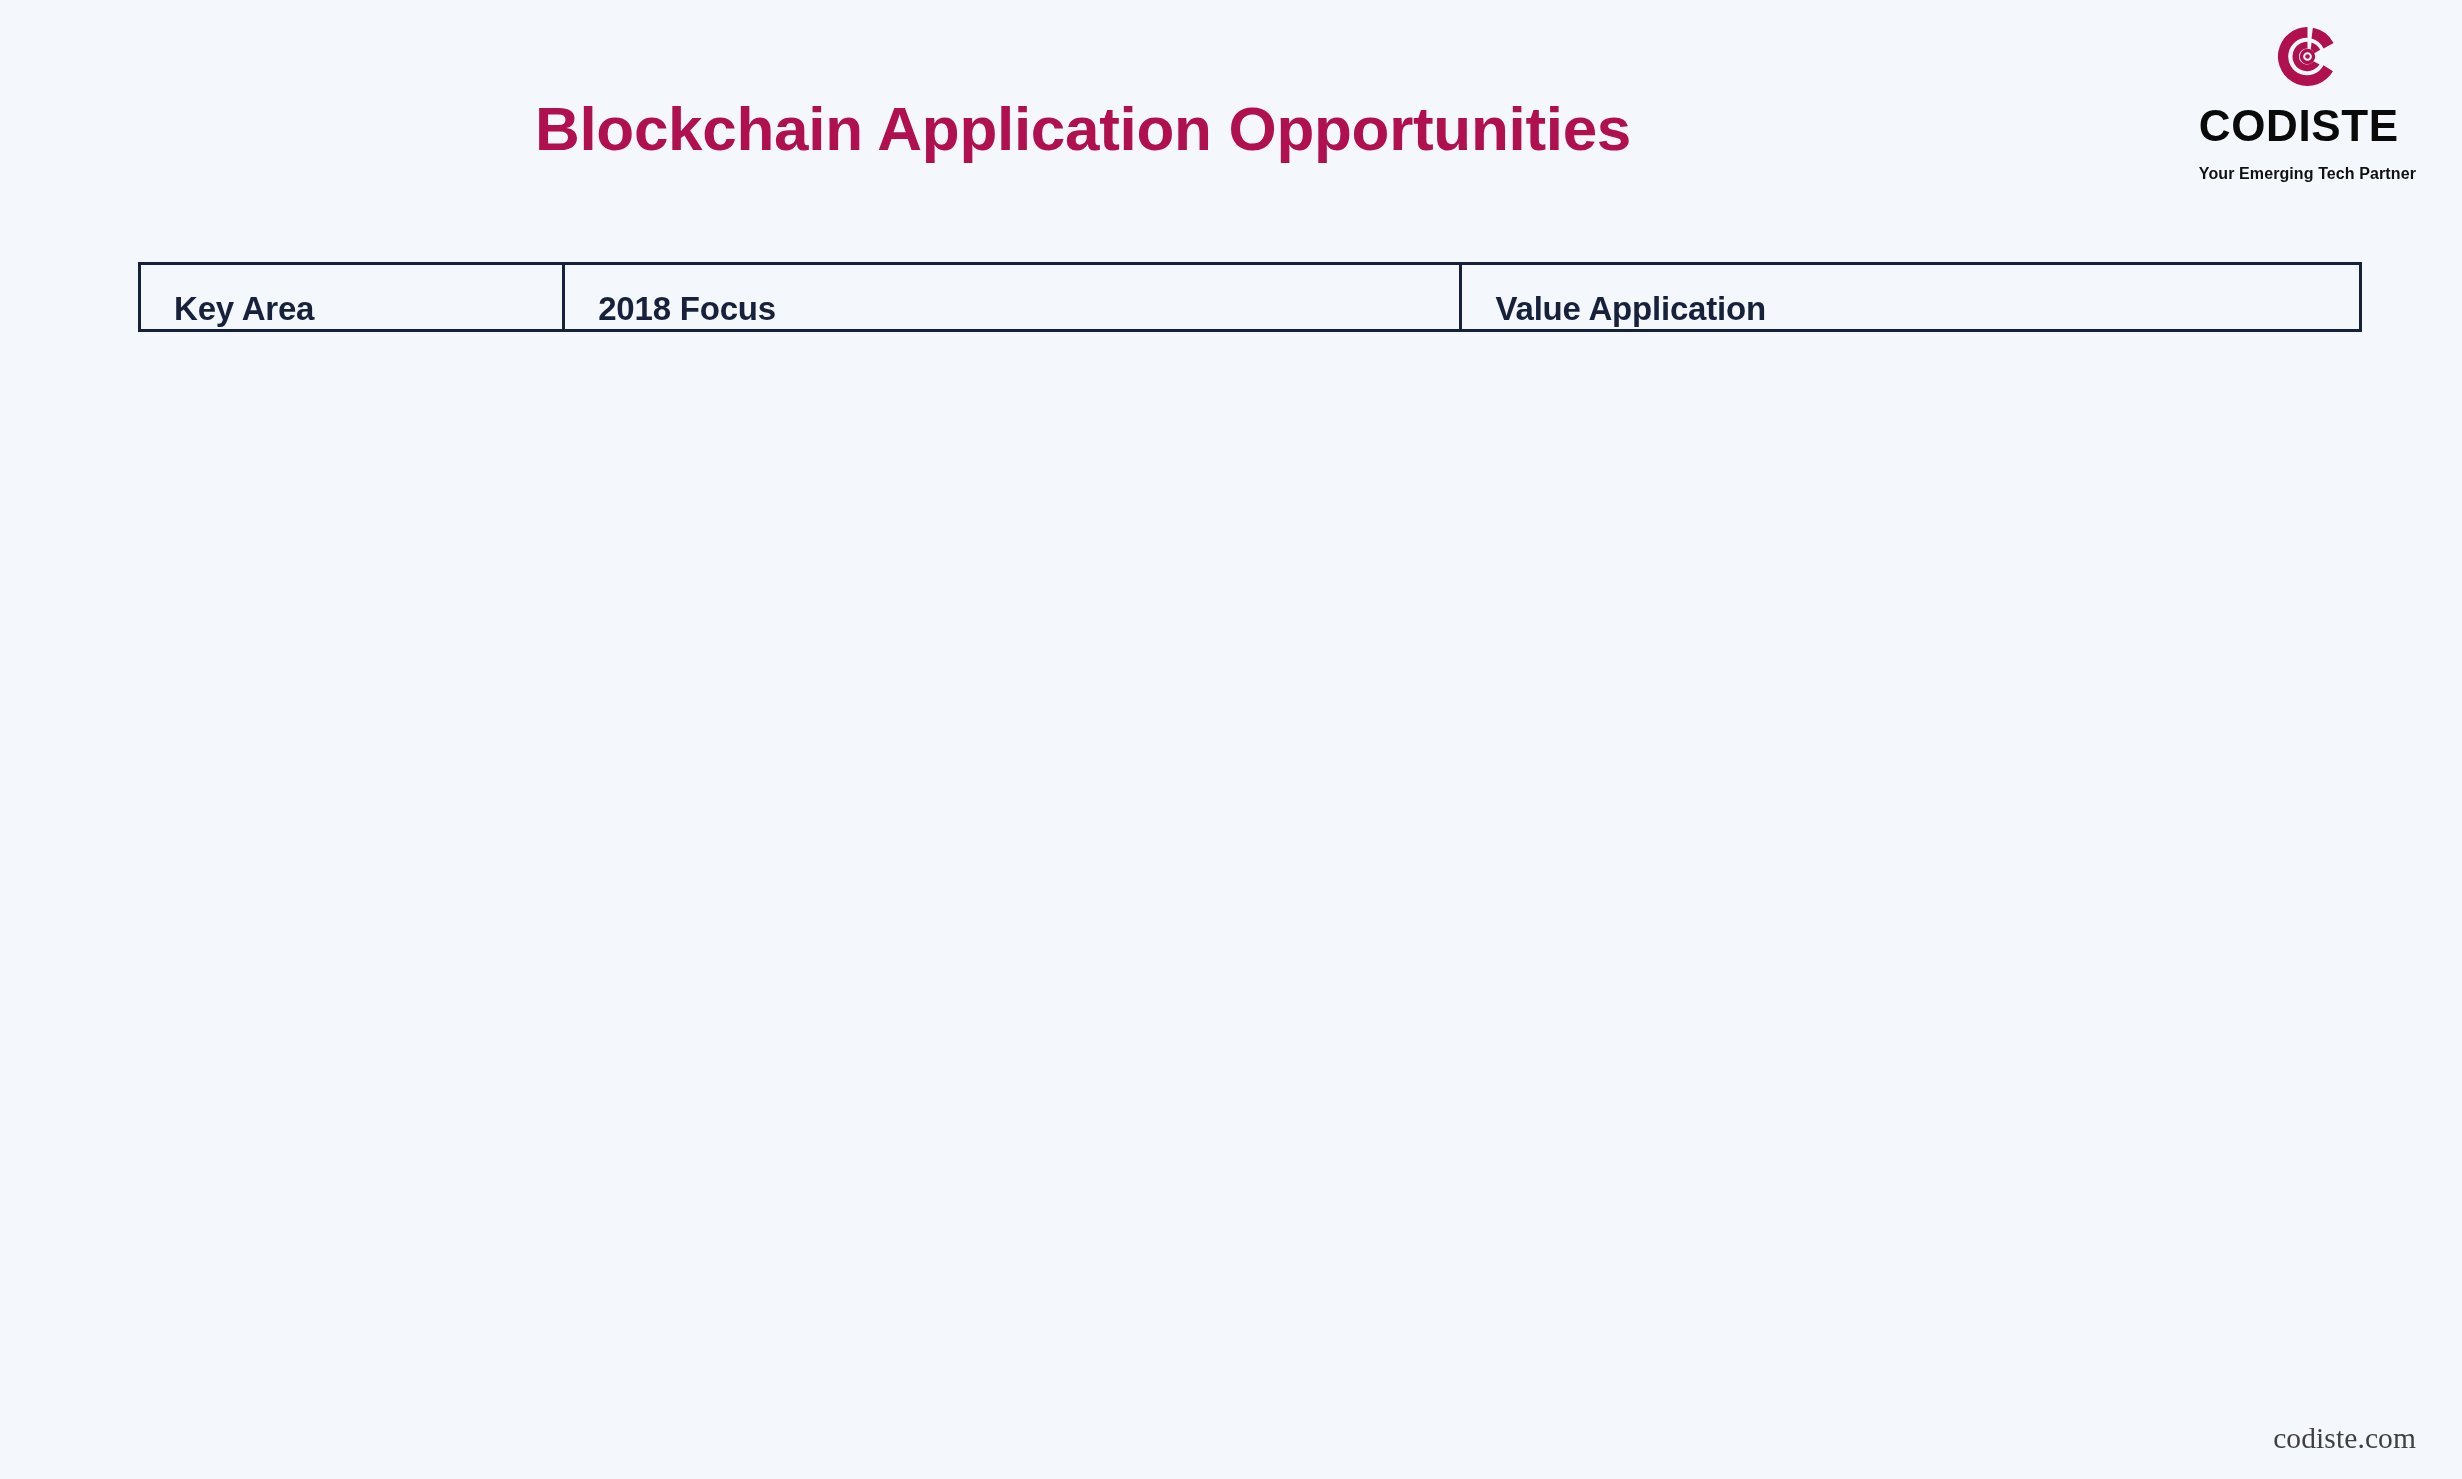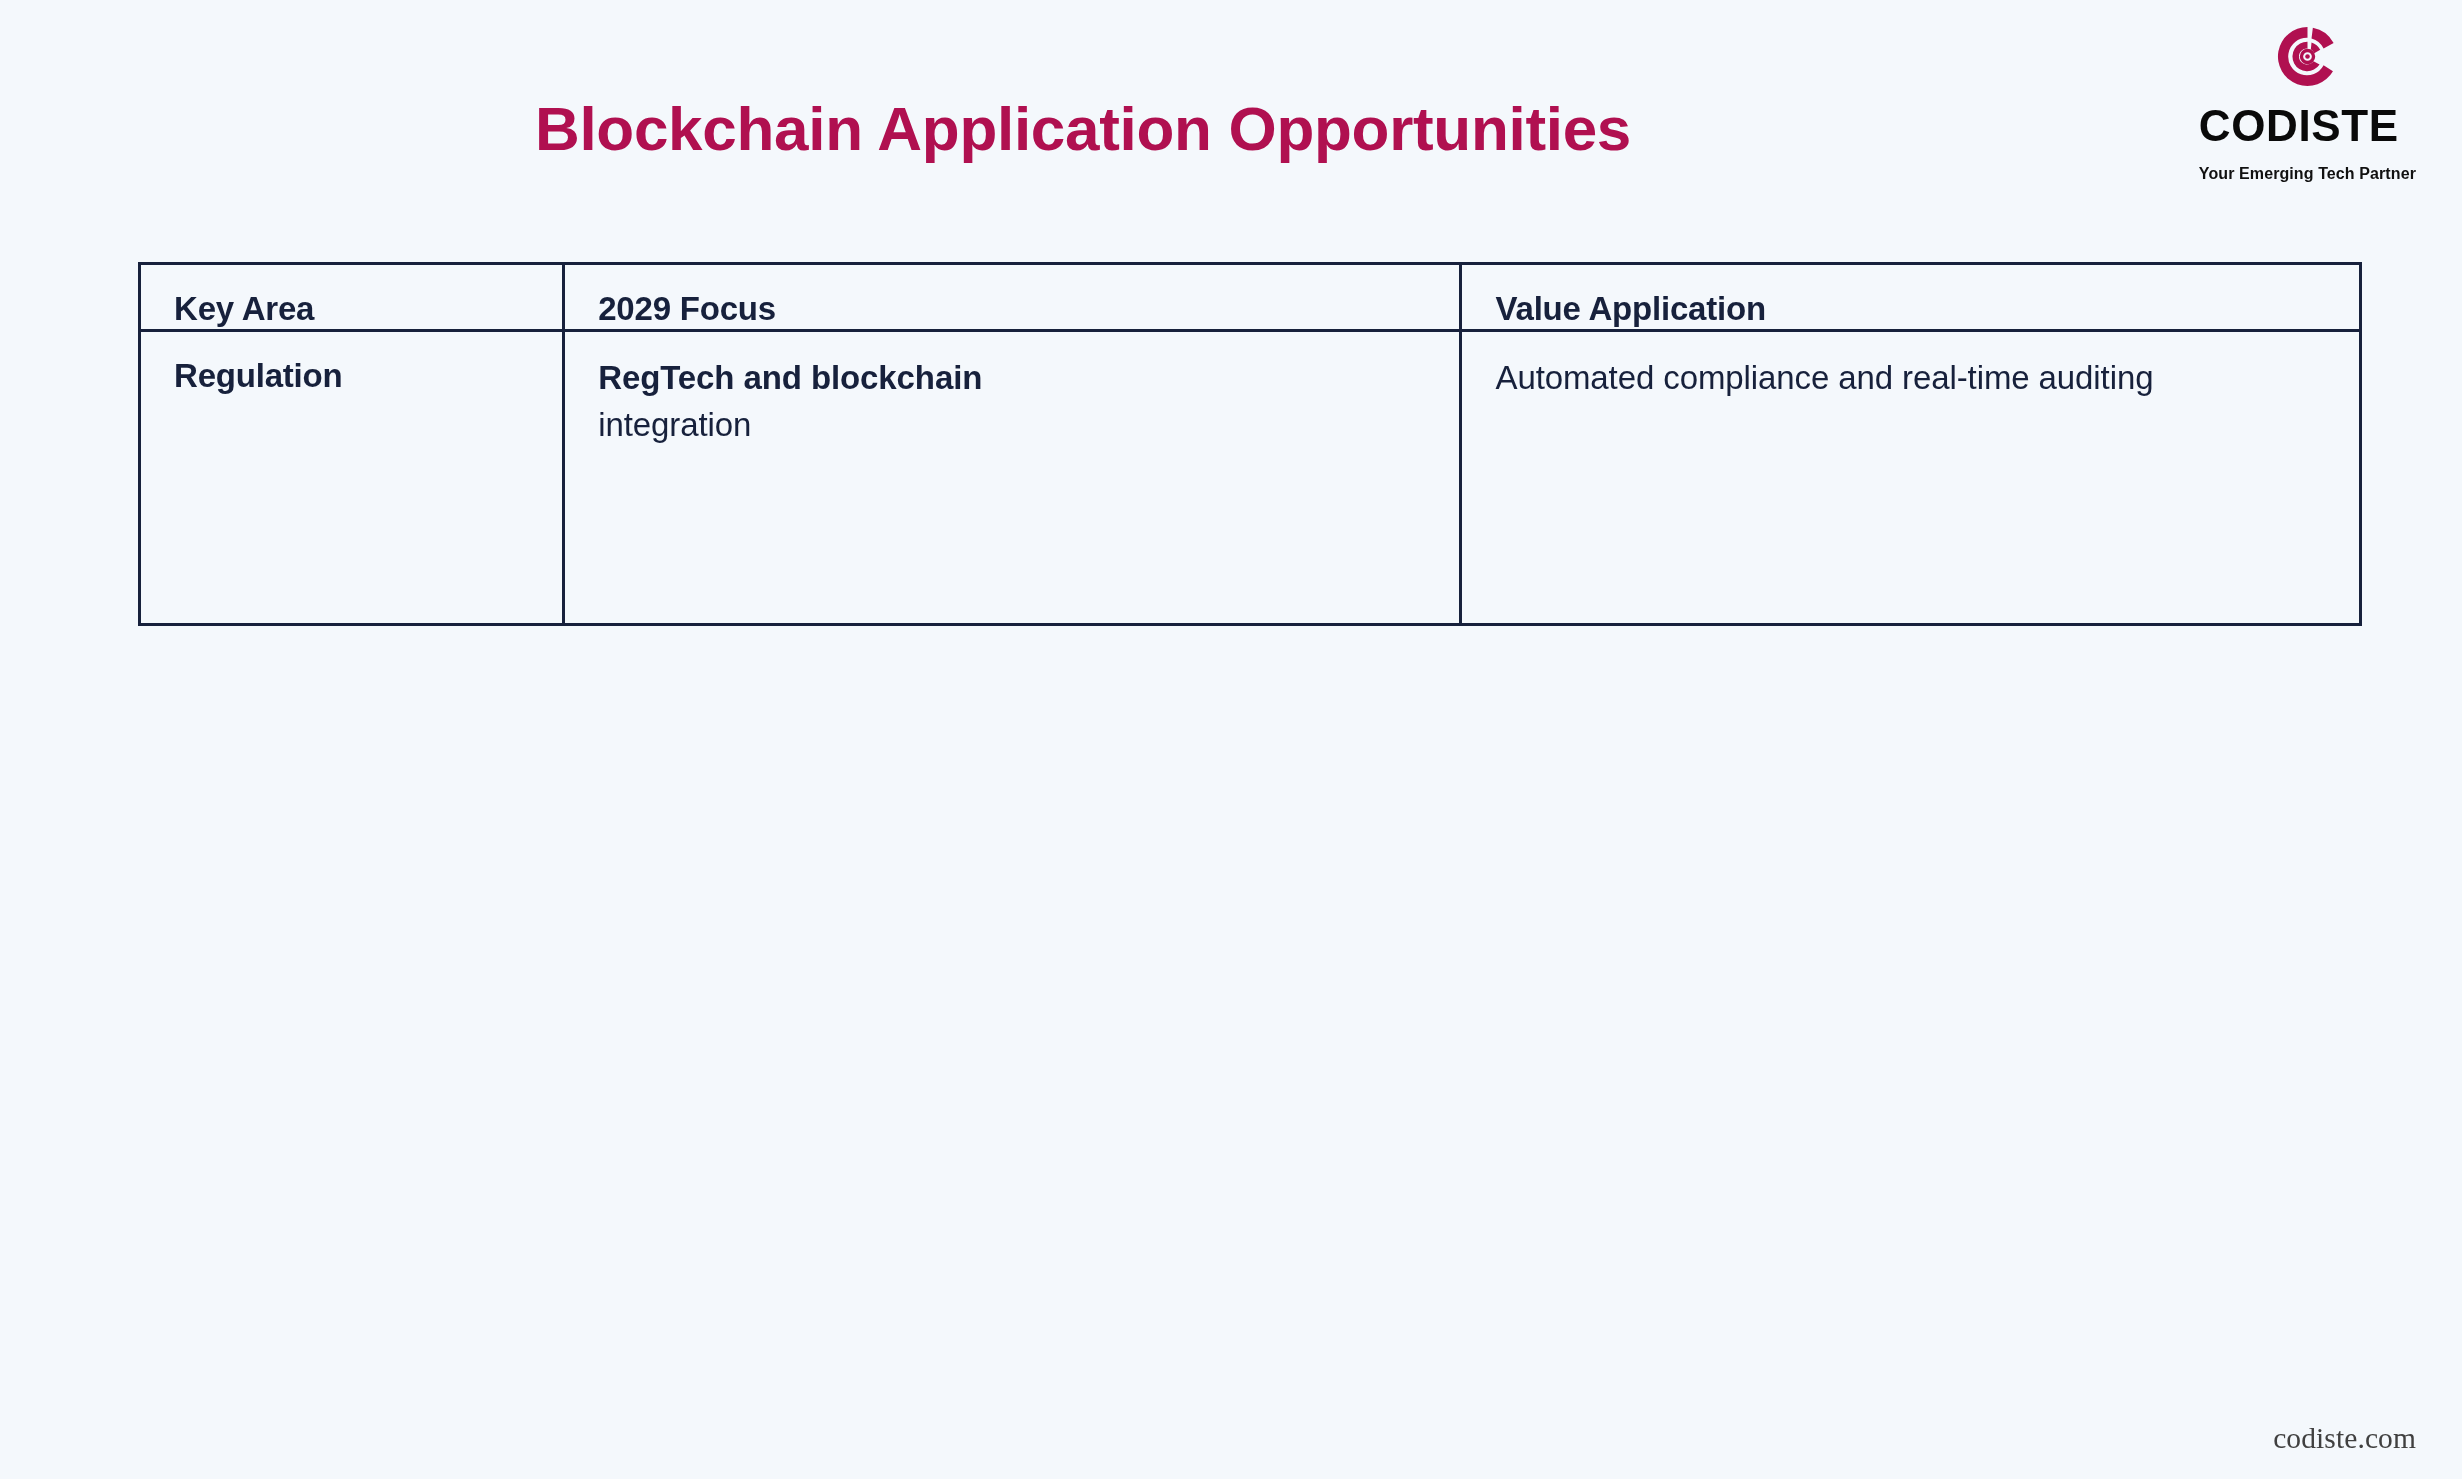--- a/index.html
+++ b/index.html
@@ -170,33 +170,23 @@
 <div class="table-wrap">
   <table class="opps">
     <colgroup>
       <col class="c1">
         <col class="c2">
         <col class="c3">
     </colgroup>
     <thead>
       <tr class="row-head">
         <th class="hcell">Key Area</th>
-        <th class="hcell">2029 Focus</th>
+        <th class="hcell">2018 Focus</th>
         <th class="hcell">Value Application</th>
       </tr>
     </thead>
     <tbody>
-      <tr class="row-body">
-        <td class="keycell">Regulation</td>
-        <td class="textcell">
-          <span class="strong-line">RegTech and blockchain</span>
-          <span class="plain-line">integration</span>
-        </td>
-        <td class="textcell">
-          <span class="flow">Automated compliance and real-time auditing</span>
-        </td>
-      </tr>
     </tbody>
   </table>
 </div>
 
 <div class="footer-url">codiste.com</div>
 
 
 </body></html>

